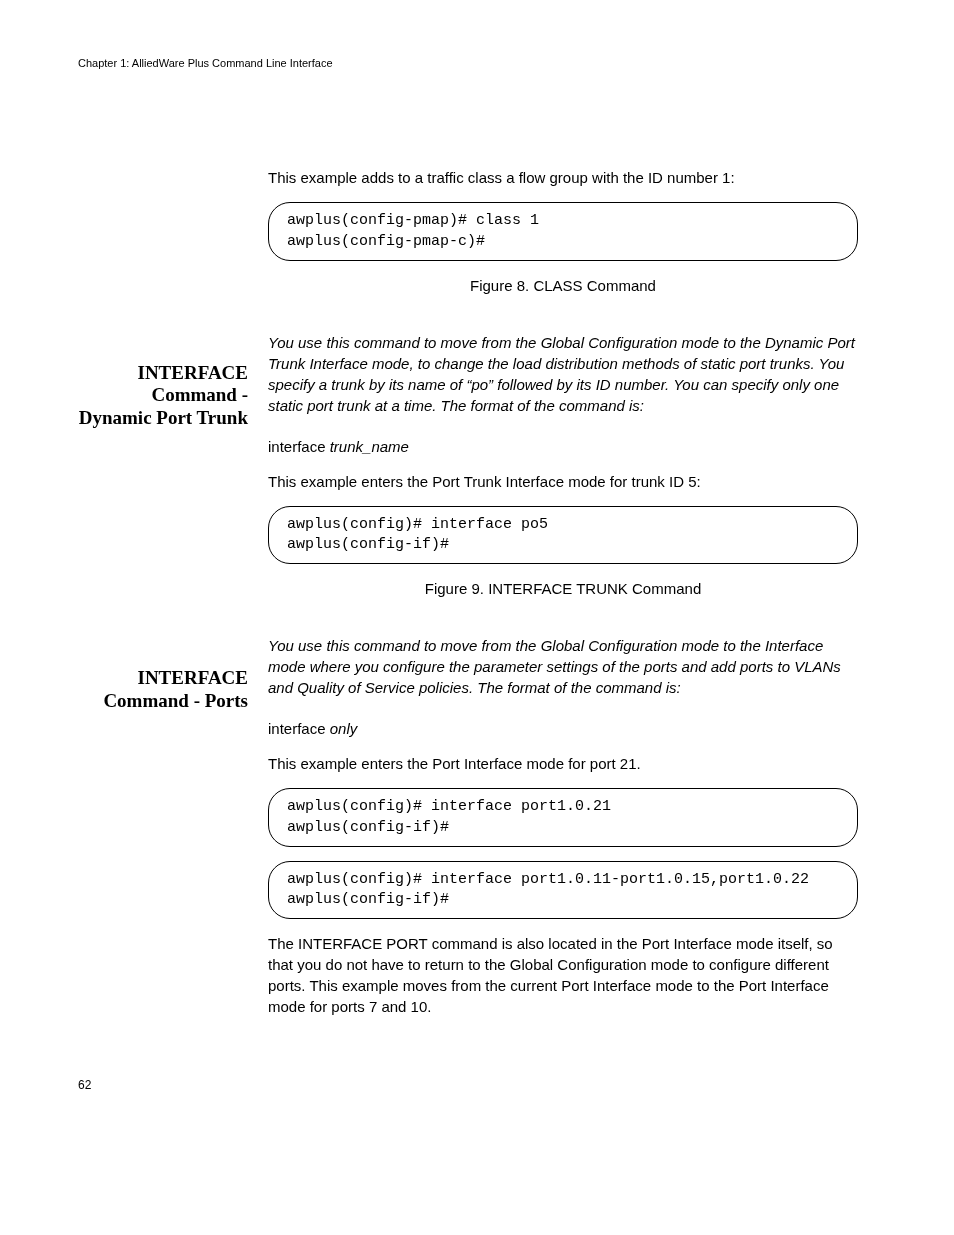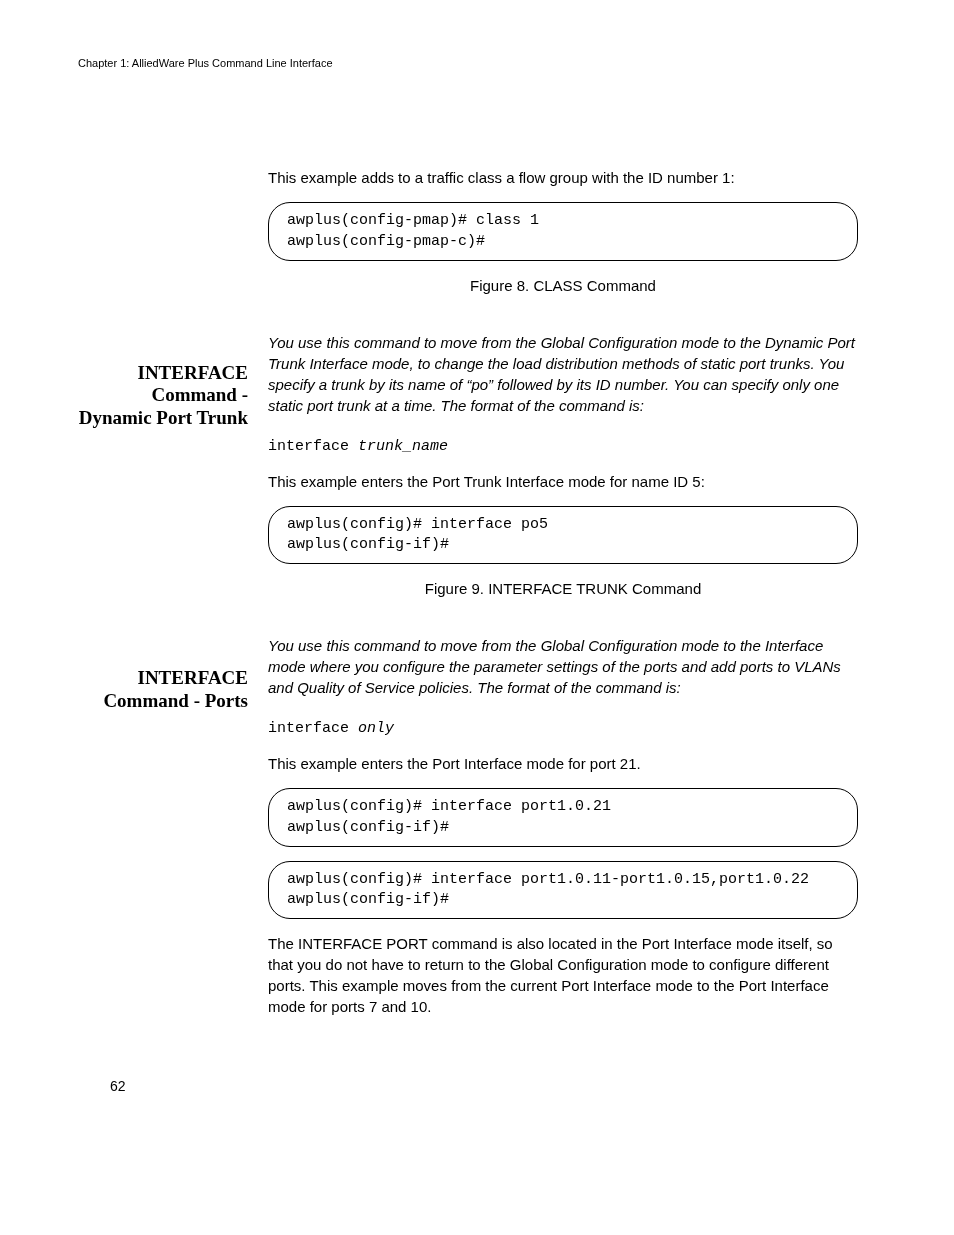--- a/index.html
+++ b/index.html
@@ -48,35 +48,34 @@
     border: 1.2px solid #000;
     border-radius: 22px;
     padding: 8px 18px;
     font-family: "Courier New", Courier, monospace;
     font-size: 15px;
     white-space: pre;
     margin: 4px 0 14px 0;
     line-height: 1.35;
   }
   .code-line {
-    font-family: Liberation Mono, monospace;
+    font-family: Liberation Sans, sans-serif;
     font-size: 15px;
     margin: 0 0 14px 0;
   }
   .italic {
     font-style: italic;
   }
   .figure-caption {
     text-align: center;
     margin: 4px 0 24px 0;
   }
   .page-number {
-    font-size: 14px;
+    font-size: 12px;
     margin-top: 60px;
-    margin-left: 32px;
   }
 </style>
 </head>
 <body>
 
 <div class="header">Chapter 1: AlliedWare Plus Command Line Interface</div>
 
 <div class="indent">
   <p>This example adds to a traffic class a flow group with the ID number 1:</p>
   <div class="code-box">awplus(config-pmap)# class 1
@@ -86,21 +85,21 @@
 
 <div class="content-row">
   <div class="side-heading">INTERFACE Command - Dynamic Port Trunk</div>
   <div class="main-col">
     <p>You use this command to move from the Global Configuration mode to the Dynamic Port Trunk Interface mode, to change the load distribution methods of static port trunks. You specify a trunk by its name of “po” followed by its ID number. You can specify only one static port trunk at a time. The format of the command is:</p>
   </div>
 </div>
 
 <div class="indent">
   <div class="code-line"><span>interface </span><span class="italic">trunk_name</span></div>
-  <p>This example enters the Port Trunk Interface mode for name ID 5:</p>
+  <p>This example enters the Port Trunk Interface mode for trunk ID 5:</p>
   <div class="code-box">awplus(config)# interface po5
 awplus(config-if)#</div>
   <div class="figure-caption">Figure 9. INTERFACE TRUNK Command</div>
 </div>
 
 <div class="content-row">
   <div class="side-heading">INTERFACE Command - Ports</div>
   <div class="main-col">
     <p>You use this command to move from the Global Configuration mode to the Interface mode where you configure the parameter settings of the ports and add ports to VLANs and Quality of Service policies. The format of the command is:</p>
   </div>

